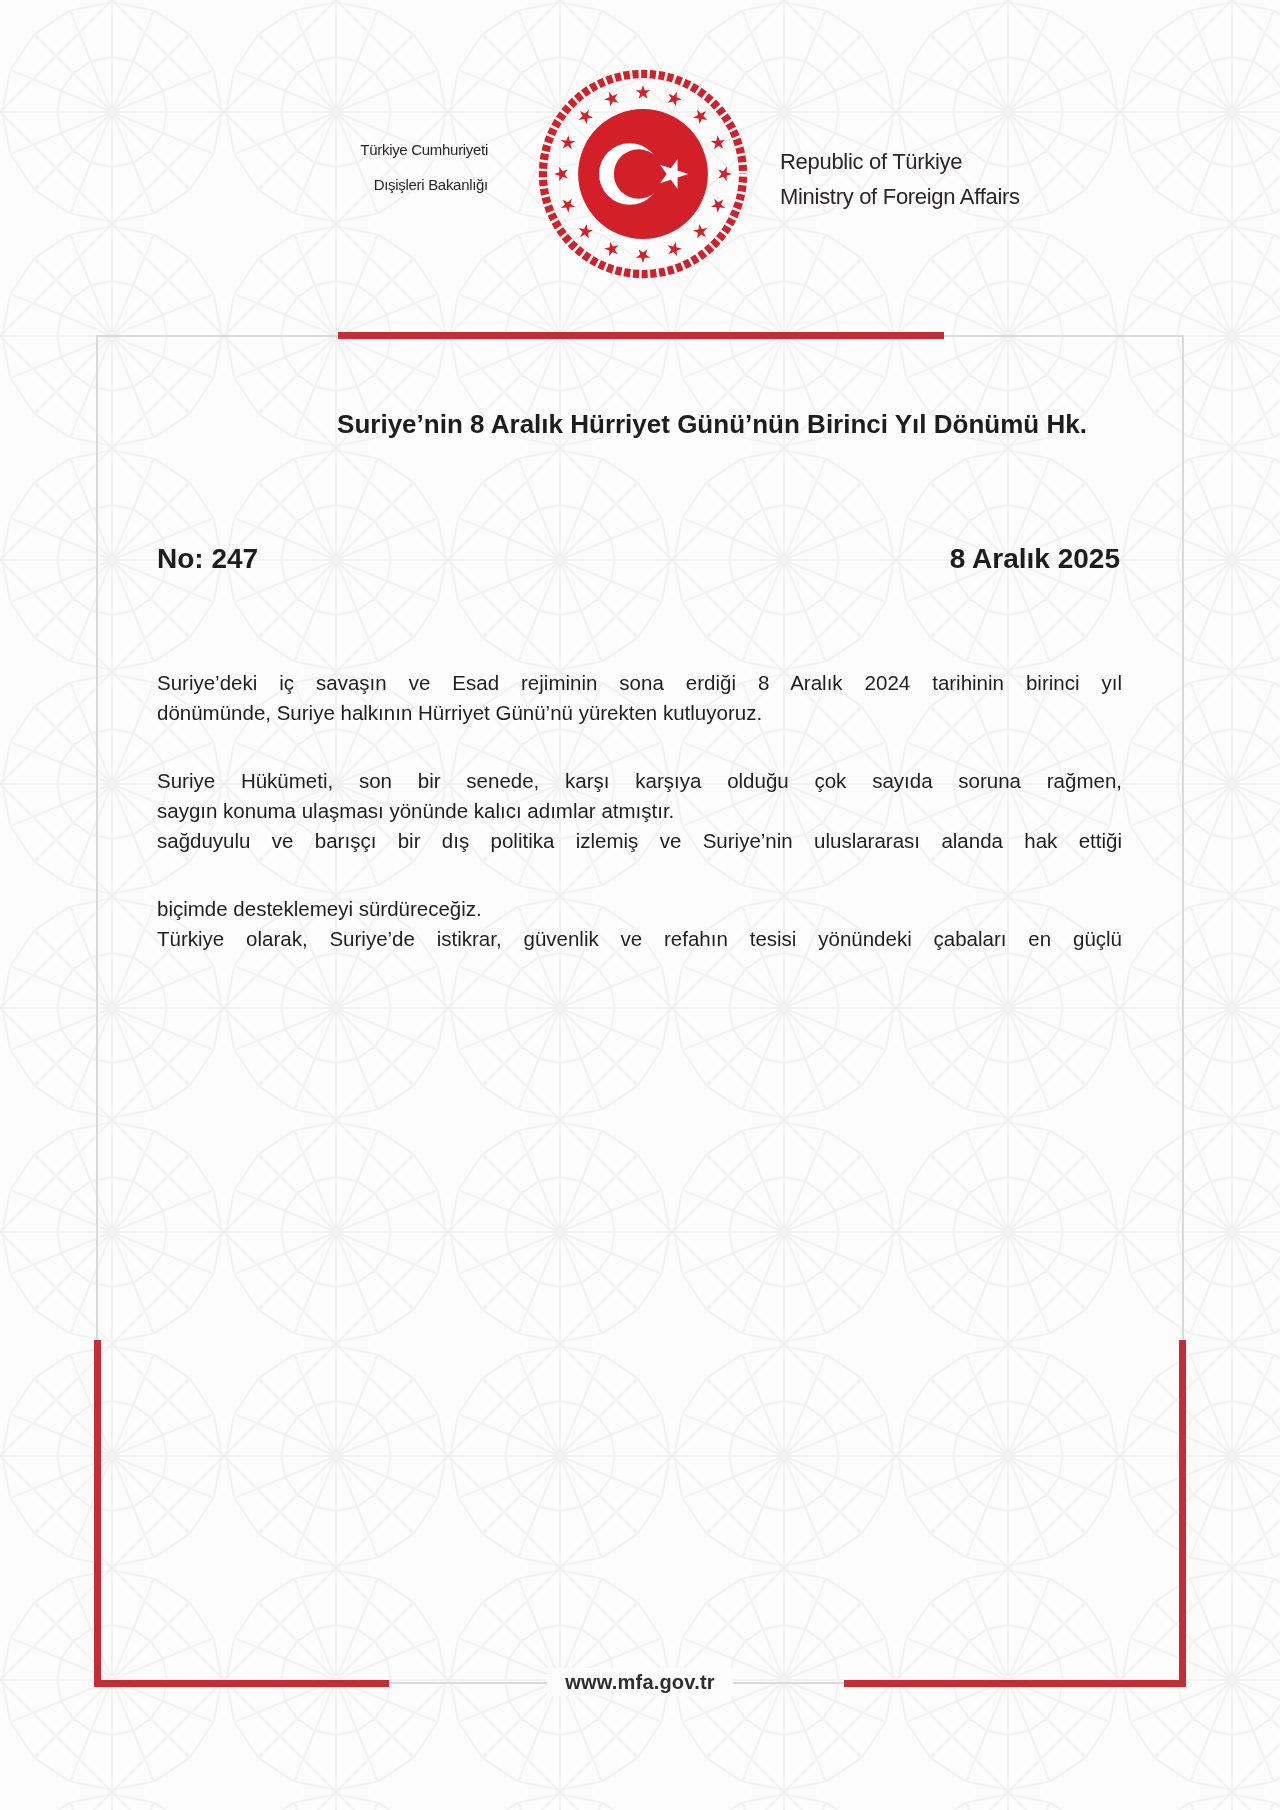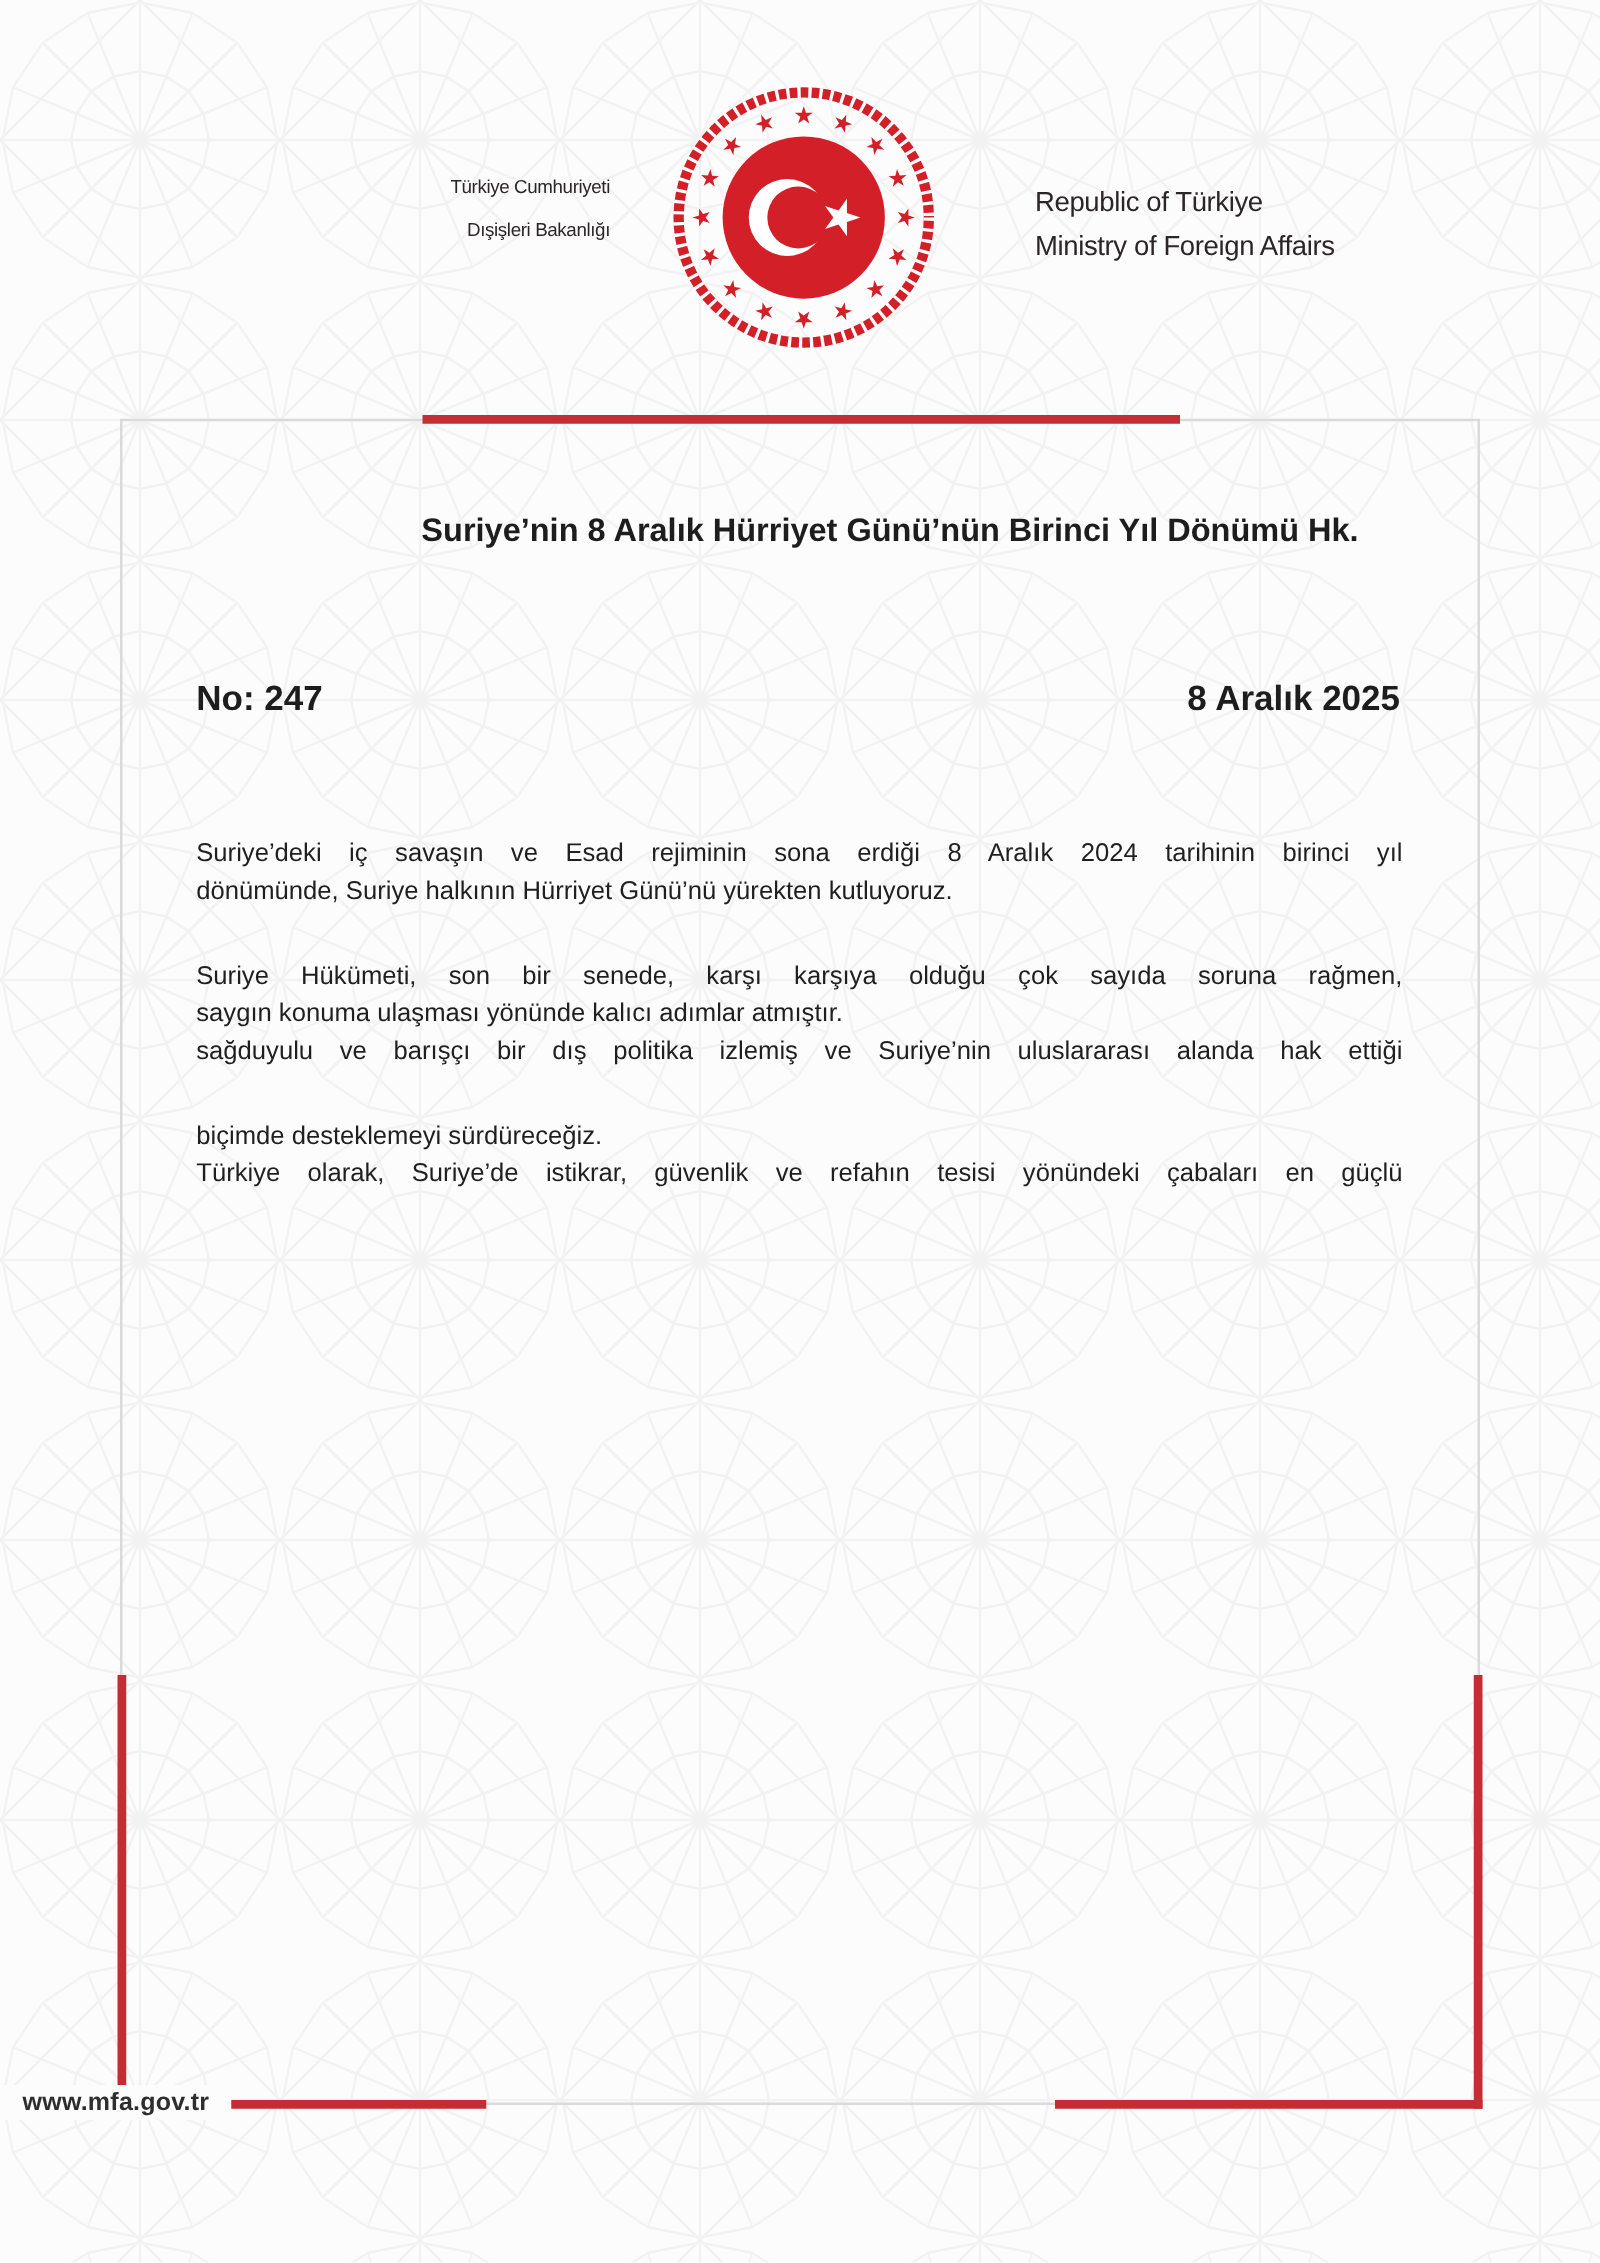--- a/index.html
+++ b/index.html
@@ -20,21 +20,21 @@
     color:var(--text-dark);
   }
   .bg-pattern{position:absolute;left:0;top:0;z-index:0;}
   
   .hdr-left{
     position:absolute;top:132px;right:792px;z-index:3;
     text-align:right;font-size:15px;line-height:35px;color:#2A2627;letter-spacing:-0.3px;
   }
   .hdr-right{
     position:absolute;top:144px;left:780px;z-index:3;
-    text-align:left;font-size:22px;line-height:35px;color:#2A2627;letter-spacing:-0.3px;margin-left:48px;
+    text-align:left;font-size:22px;line-height:35px;color:#2A2627;letter-spacing:-0.3px;
   }
   .emblem-svg{position:absolute;left:533px;top:64px;width:220px;height:220px;z-index:3;}
   
   .content-box{
     position:absolute;left:96px;top:335px;width:1088px;height:1349px;
     border:2px solid var(--border-gray);box-sizing:border-box;z-index:1;
   }
   .red-top-bar{position:absolute;left:338px;top:332px;width:606px;height:7px;background:var(--accent-red);z-index:2;}
   .doc-title{
     position:absolute;left:96px;top:409px;width:1232px;z-index:3;
@@ -52,21 +52,21 @@
   .para{margin:0 0 38px 0;}
   .pline{line-height:30px;text-align:justify;text-align-last:justify;}
   .pline.last{text-align-last:left;}
   
   .bracket{position:absolute;background:var(--accent-red);z-index:2;}
   .br-left-v{left:94px;top:1340px;width:7px;height:347px;}
   .br-left-h{left:94px;top:1680px;width:295px;height:7px;}
   .br-right-v{left:1179px;top:1340px;width:7px;height:347px;}
   .br-right-h{left:844px;top:1680px;width:342px;height:7px;}
   
-  .footer-row{position:absolute;left:0;top:1668px;width:1280px;text-align:left;z-index:3;}
+  .footer-row{position:absolute;left:0;top:1668px;width:1280px;text-align:center;z-index:3;}
   .footer-url{
     display:inline-block;padding:0 18px;background:var(--page-bg);
     font-size:20px;font-weight:bold;color:#2E2E2E;letter-spacing:0.2px;line-height:28px;
   }
 </style>
 </head>
 <body>
 
 <div class="page">
 

